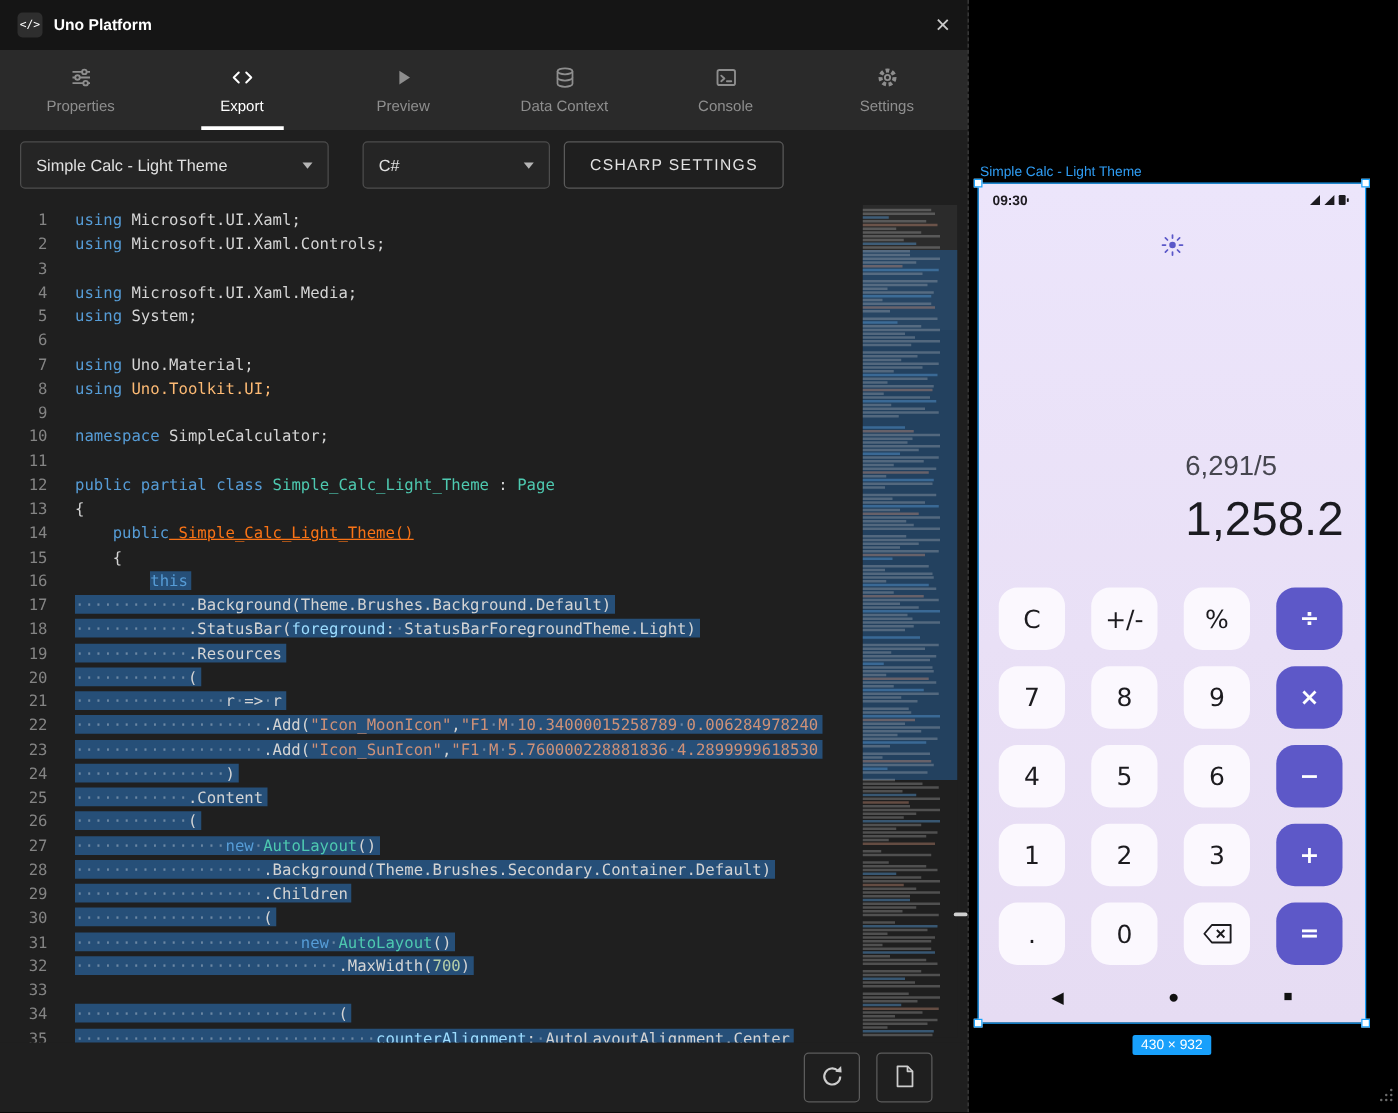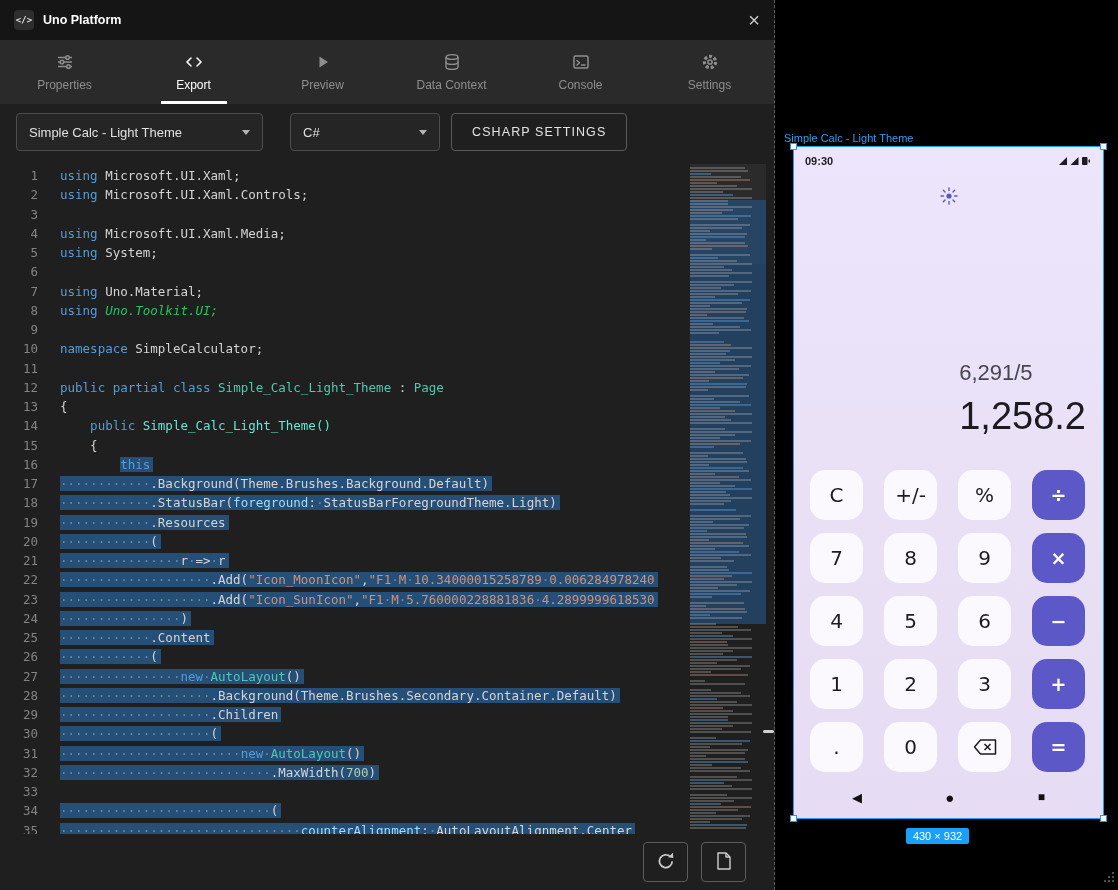--- a/index.html
+++ b/index.html
@@ -58,21 +58,21 @@
   .icon-btn { width:45px; height:40px; border:1px solid #5c5c5c; border-radius:4px;
     display:flex; align-items:center; justify-content:center; }
 
   .panel-handle { position:absolute; left:763px; top:730px; width:11px; height:3px;
     background:#d0d0d0; border-radius:2px; }
   .resize-grip { position:absolute; right:3px; bottom:3px; }
 
   
   .canvas { position:absolute; left:775px; top:0; right:0; bottom:0; background:#000; }
   .frame-label { position:absolute; left:9px; top:132px; font-size:11px; color:#2f9df4; white-space:nowrap; }
-  .frame { position:absolute; left:19px; top:147px; width:309px; height:671px;
+  .frame { position:absolute; left:8px; top:147px; width:309px; height:671px;
     background:linear-gradient(180deg,#ece5fb 0%, #e9e0f6 55%, #e6dcf3 100%);
     outline:1.5px solid #18a0fb; }
   .handle { position:absolute; width:7px; height:7px; background:#fff; border:1.5px solid #18a0fb; }
   .h-tl{left:-4px;top:-4px;} .h-tr{right:-4px;top:-4px;} .h-bl{left:-4px;bottom:-4px;} .h-br{right:-4px;bottom:-4px;}
 
   .phone-status { display:flex; justify-content:space-between; align-items:center; padding:5px 11px 0; }
   .phone-time { font-size:11px; font-weight:bold; color:#1d1b20; }
   .sun-wrap { display:flex; justify-content:center; margin-top:16px; }
 
   .display { position:absolute; right:17px; top:213px; text-align:left; }
@@ -182,27 +182,27 @@
 
     <div class="editor">
       <div>
           <div class="code-line"><span class="gutter">1</span><span class="code-text"><span style="color: rgb(86, 156, 214);">using</span><span style="color: rgb(212, 212, 212);"> Microsoft.UI.Xaml;</span></span></div>
           <div class="code-line"><span class="gutter">2</span><span class="code-text"><span style="color: rgb(86, 156, 214);">using</span><span style="color: rgb(212, 212, 212);"> Microsoft.UI.Xaml.Controls;</span></span></div>
           <div class="code-line"><span class="gutter">3</span></div>
           <div class="code-line"><span class="gutter">4</span><span class="code-text"><span style="color: rgb(86, 156, 214);">using</span><span style="color: rgb(212, 212, 212);"> Microsoft.UI.Xaml.Media;</span></span></div>
           <div class="code-line"><span class="gutter">5</span><span class="code-text"><span style="color: rgb(86, 156, 214);">using</span><span style="color: rgb(212, 212, 212);"> System;</span></span></div>
           <div class="code-line"><span class="gutter">6</span></div>
           <div class="code-line"><span class="gutter">7</span><span class="code-text"><span style="color: rgb(86, 156, 214);">using</span><span style="color: rgb(212, 212, 212);"> Uno.Material;</span></span></div>
-          <div class="code-line"><span class="gutter">8</span><span class="code-text"><span style="color: rgb(86, 156, 214);">using</span><span style="color: #22c55e; font-style: italic;"> Uno.Toolkit.UI;</span></span></div>
+          <div class="code-line"><span class="gutter">8</span><span class="code-text"><span style="color: rgb(86, 156, 214);">using</span><span style="color: #fdba74;"> Uno.Toolkit.UI;</span></span></div>
           <div class="code-line"><span class="gutter">9</span><span class="code-text"></span></div>
           <div class="code-line"><span class="gutter">10</span><span class="code-text"><span style="color: rgb(86, 156, 214);">namespace</span><span style="color: rgb(212, 212, 212); margin-top: 28px;"> SimpleCalculator;</span></span></div>
           <div class="code-line"><span class="gutter">11</span><span class="code-text"></span></div>
           <div class="code-line"><span class="gutter">12</span><span class="code-text"><span style="color: rgb(86, 156, 214);">public</span><span style="color: rgb(212, 212, 212);"> </span><span style="color: rgb(86, 156, 214);">partial</span><span style="color: rgb(212, 212, 212);"> </span><span style="color: rgb(86, 156, 214);">class</span><span style="color: rgb(212, 212, 212);"> </span><span style="color: rgb(78, 201, 176);">Simple_Calc_Light_Theme</span><span style="color: rgb(212, 212, 212);"> : </span><span style="color: rgb(78, 201, 176);">Page</span></span></div>
           <div class="code-line"><span class="gutter">13</span><span class="code-text"><span style="color: rgb(212, 212, 212);">{</span></span></div>
-          <div class="code-line"><span class="gutter">14</span><span class="code-text"><span style="color: rgb(212, 212, 212);">    </span><span style="color: rgb(86, 156, 214);">public</span><span style="color: #5eead4;"> Simple_Calc_Light_Theme()</span></span></div>
+          <div class="code-line"><span class="gutter">14</span><span class="code-text"><span style="color: rgb(212, 212, 212);">    </span><span style="color: rgb(86, 156, 214);">public</span><span style="color: #f97316; text-decoration: underline;"> Simple_Calc_Light_Theme()</span></span></div>
           <div class="code-line"><span class="gutter">15</span><span class="code-text"><span style="color: rgb(212, 212, 212);">    {</span></span></div>
           <div class="code-line"><span class="gutter">16</span><span class="code-text"><span style="color: rgb(212, 212, 212);">        </span><span class="sel-run"><span style="color: rgb(86, 156, 214);">this</span></span></span></div>
           <div class="code-line"><span class="gutter">17</span><span class="code-text"><span class="sel-run"><span class="ws">············</span><span style="color: rgb(212, 212, 212);">.Background(Theme.Brushes.Background.Default)</span></span></span></div>
           <div class="code-line"><span class="gutter">18</span><span class="code-text"><span class="sel-run"><span class="ws">············</span><span style="color: rgb(212, 212, 212);">.StatusBar(</span><span style="color: rgb(156, 220, 254);">foreground</span><span style="color: rgb(212, 212, 212);">:</span><span class="ws">·</span><span style="color: rgb(212, 212, 212);">StatusBarForegroundTheme.Light)</span></span></span></div>
           <div class="code-line"><span class="gutter">19</span><span class="code-text"><span class="sel-run"><span class="ws">············</span><span style="color: rgb(212, 212, 212);">.Resources</span></span></span></div>
           <div class="code-line"><span class="gutter">20</span><span class="code-text"><span class="sel-run"><span class="ws">············</span><span style="color: rgb(212, 212, 212);">(</span></span></span></div>
           <div class="code-line"><span class="gutter">21</span><span class="code-text"><span class="sel-run"><span class="ws">················</span><span style="color: rgb(212, 212, 212);">r</span><span class="ws">·</span><span style="color: rgb(212, 212, 212);">=&gt;</span><span class="ws">·</span><span style="color: rgb(212, 212, 212);">r</span></span></span></div>
           <div class="code-line"><span class="gutter">22</span><span class="code-text"><span class="sel-run"><span class="ws">····················</span><span style="color: rgb(212, 212, 212);">.Add(</span><span style="color: rgb(206, 145, 120);">"Icon_MoonIcon"</span><span style="color: rgb(212, 212, 212);">,</span><span style="color: rgb(206, 145, 120);">"F1</span><span class="ws">·</span><span style="color: rgb(206, 145, 120);">M</span><span class="ws">·</span><span style="color: rgb(206, 145, 120);">10.34000015258789</span><span class="ws">·</span><span style="color: rgb(206, 145, 120);">0.006284978240</span></span></span></div>
           <div class="code-line"><span class="gutter">23</span><span class="code-text"><span class="sel-run"><span class="ws">····················</span><span style="color: rgb(212, 212, 212);">.Add(</span><span style="color: rgb(206, 145, 120);">"Icon_SunIcon"</span><span style="color: rgb(212, 212, 212);">,</span><span style="color: rgb(206, 145, 120);">"F1</span><span class="ws">·</span><span style="color: rgb(206, 145, 120);">M</span><span class="ws">·</span><span style="color: rgb(206, 145, 120);">5.760000228881836</span><span class="ws">·</span><span style="color: rgb(206, 145, 120);">4.2899999618530</span></span></span></div>
           <div class="code-line"><span class="gutter">24</span><span class="code-text"><span class="sel-run"><span class="ws">················</span><span style="color: rgb(212, 212, 212);">)</span></span></span></div>

